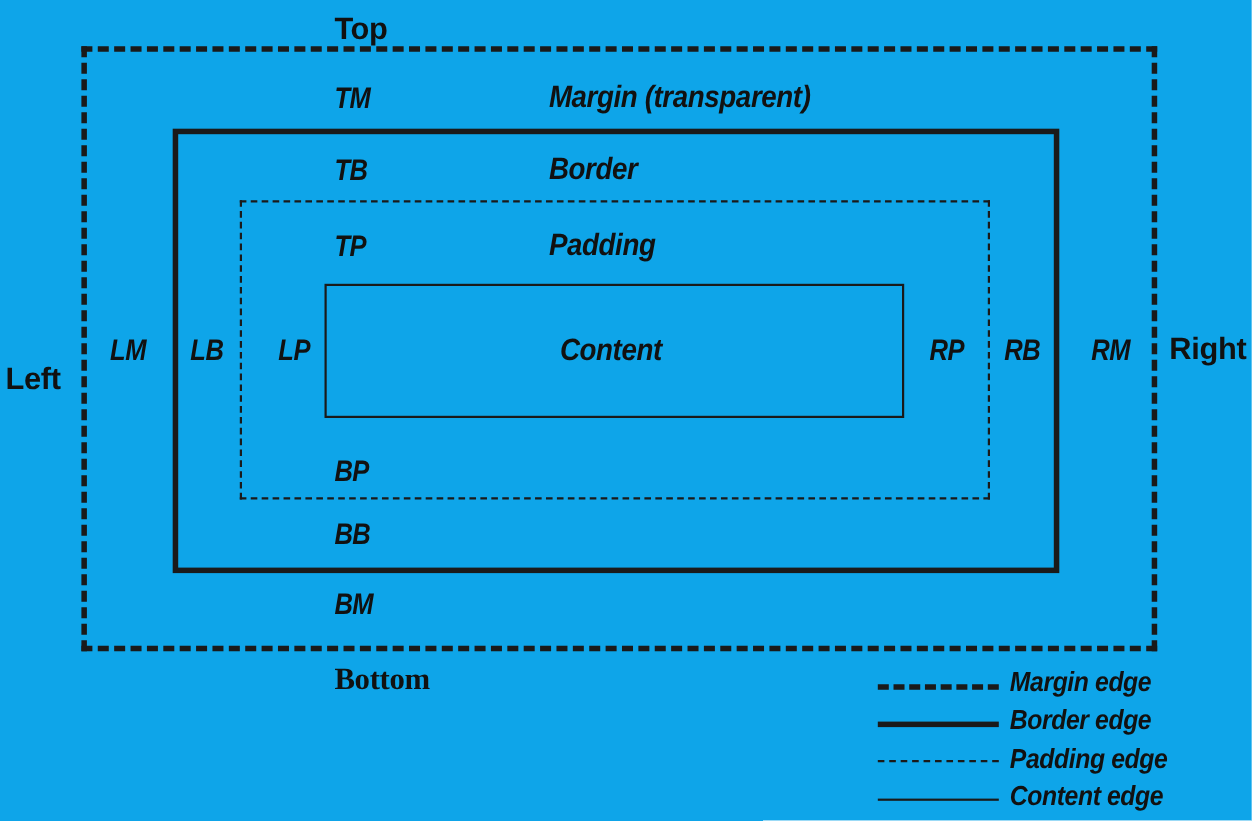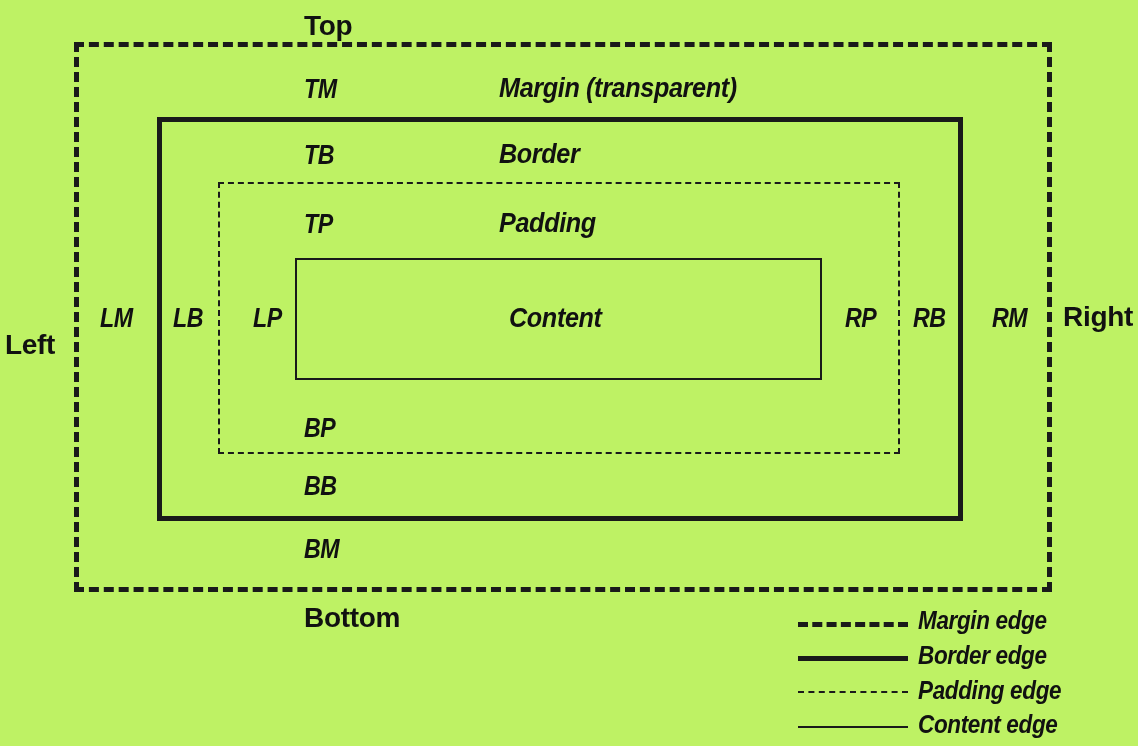--- a/index.html
+++ b/index.html
@@ -4,21 +4,21 @@
 <style>
   html, body {
     margin: 0;
     padding: 0;
     background: #ffffff;
   }
   #stage {
     position: relative;
     width: 1138px;
     height: 746px;
-    background: #bef264;
+    background: #0ea5e9;
     font-family: "Liberation Sans", sans-serif;
     color: #111111;
     overflow: hidden;
   }
 
   
   .lbl {
     position: absolute;
     white-space: nowrap;
     line-height: 1;
@@ -94,21 +94,21 @@
   <div class="edge-box margin-edge" style="left:74px; top:42px; width:978px; height:550px;"></div>
 
   <div class="edge-box border-edge" style="left:157px; top:117px; width:806px; height:404px;"></div>
 
   <div class="edge-box padding-edge" style="left:218px; top:182px; width:682px; height:272px;"></div>
 
   <div class="edge-box content-edge" style="left:295px; top:258px; width:527px; height:122px;"></div>
 
   <div class="lbl lbl-bold" style="left:304px; top:12px;">Top</div>
 
-  <div class="lbl lbl-bold" style="left:304px; top:604px;">Bottom</div>
+  <div class="lbl lbl-bold" style="left:304px; top:604px;font-family:Liberation Serif, serif;">Bottom</div>
 
   <div class="lbl lbl-bold" style="left:5px; top:303px;margin-top:28px;">Left</div>
 
   <div class="lbl lbl-bold" style="left:1063px; top:303px;">Right</div>
 
   <div class="lbl lbl-abbr" style="left:304px; top:76px;">TM</div>
 
   <div class="lbl lbl-abbr" style="left:304px; top:142px;">TB</div>
 
   <div class="lbl lbl-abbr" style="left:304px; top:211px;">TP</div>

